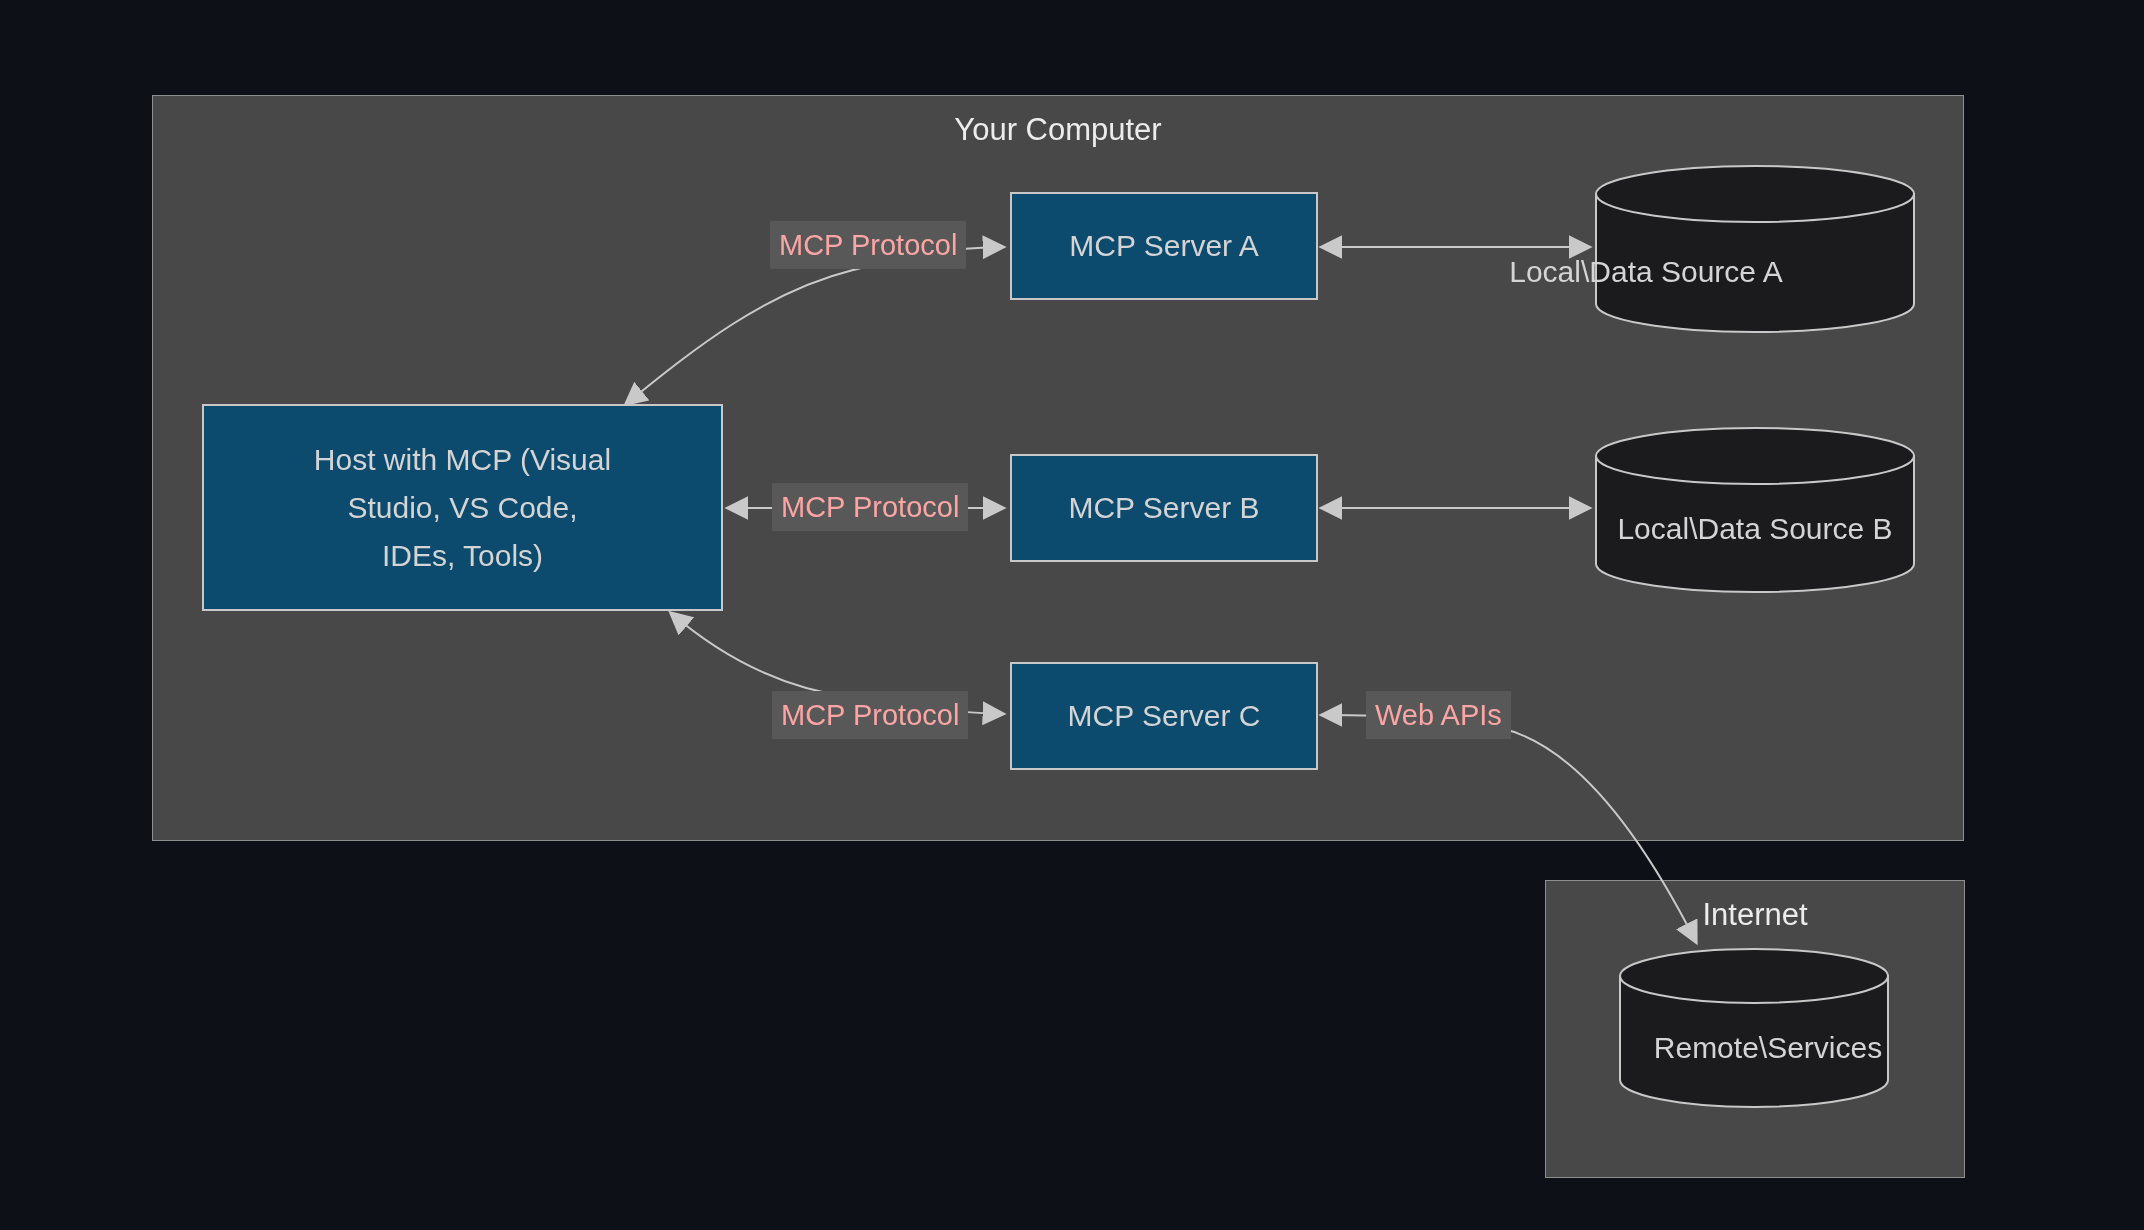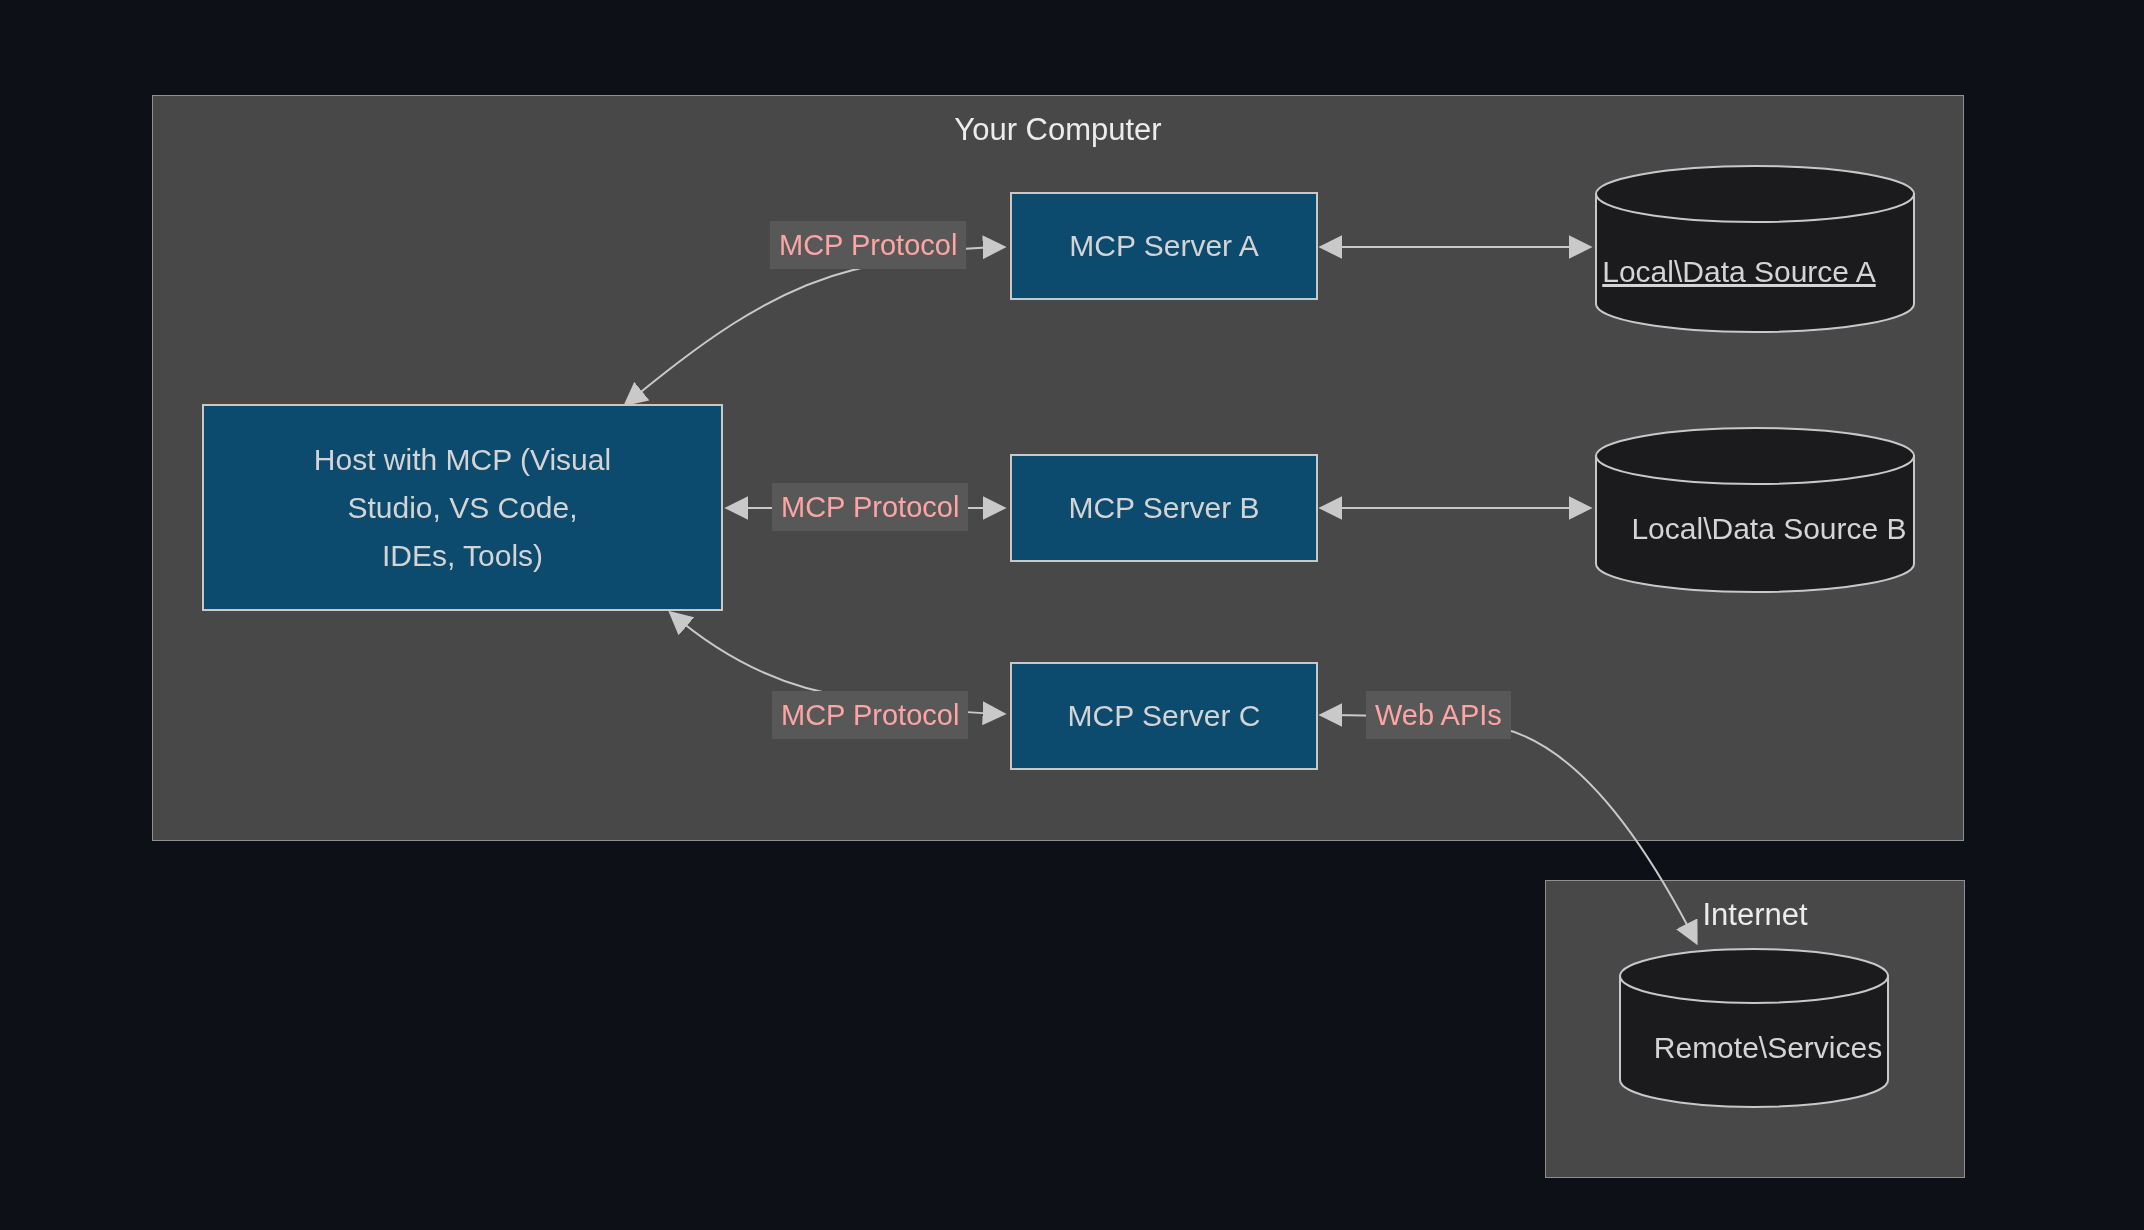--- a/index.html
+++ b/index.html
@@ -62,22 +62,22 @@
   #server-b-box { left: 1010px; top: 454px; width: 308px; height: 108px; }
   #server-c-box { left: 1010px; top: 662px; width: 308px; height: 108px; }
   .cyl-label {
     position: absolute;
     text-align: center;
     color: #d4d4d4;
     font-size: 30px;
     line-height: 38px;
     z-index: 3;
   }
-  #data-source-a-label { left: 1596px; top: 253px; width: 286px; text-decoration: underline; }
-  #data-source-b-label { left: 1596px; top: 510px; width: 318px; margin-left: 14px; }
+  #data-source-a-label { left: 1503px; top: 253px; width: 286px; }
+  #data-source-b-label { left: 1596px; top: 510px; width: 318px; }
   #remote-services-label { left: 1620px; top: 1029px; width: 296px; }
   .edge-label {
     position: absolute;
     background: #585858;
     color: #fca5a5;
     font-size: 29px;
     line-height: 40px;
     padding: 4px 9px;
     white-space: nowrap;
     z-index: 4;

